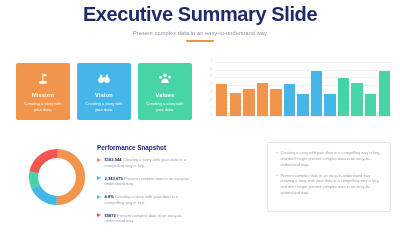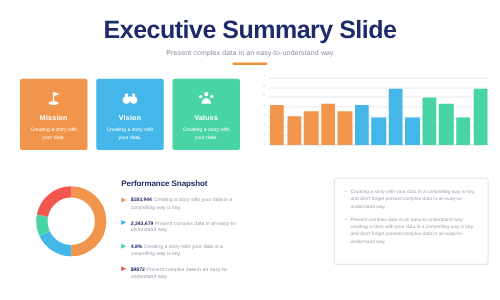--- a/index.html
+++ b/index.html
@@ -5,21 +5,21 @@
   html,body{margin:0;padding:0;}
   body{
     width:400px;height:225px;overflow:hidden;
     background:#ffffff;
     font-family:"Liberation Sans", sans-serif;
     -webkit-font-smoothing:antialiased;
   }
   .slide{position:relative;width:400px;height:225px;background:#fff;}
 
   
-  .header{padding-top:14px;text-align:center;}
+  .header{padding-top:4px;text-align:center;}
   .title{
     font-size:20px;font-weight:bold;color:#1F2A6B;
     letter-spacing:-0.4px;line-height:1.05;margin:0;
   }
   .subtitle{
     font-size:5.6px;color:#8b90a0;margin:5px 0 0 0;letter-spacing:.1px;
   }
   .accent-bar{
     width:28px;height:1.6px;background:#F0913F;border-radius:2px;
     margin:4px auto 0 auto;

